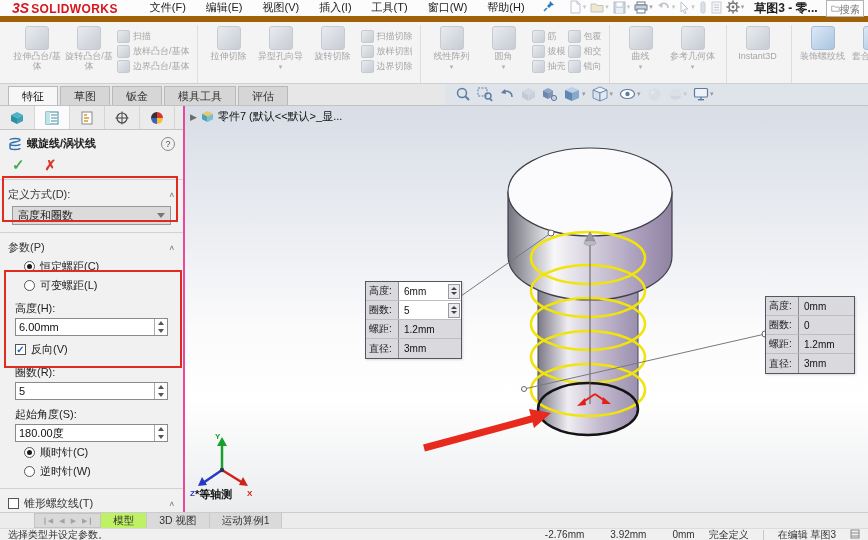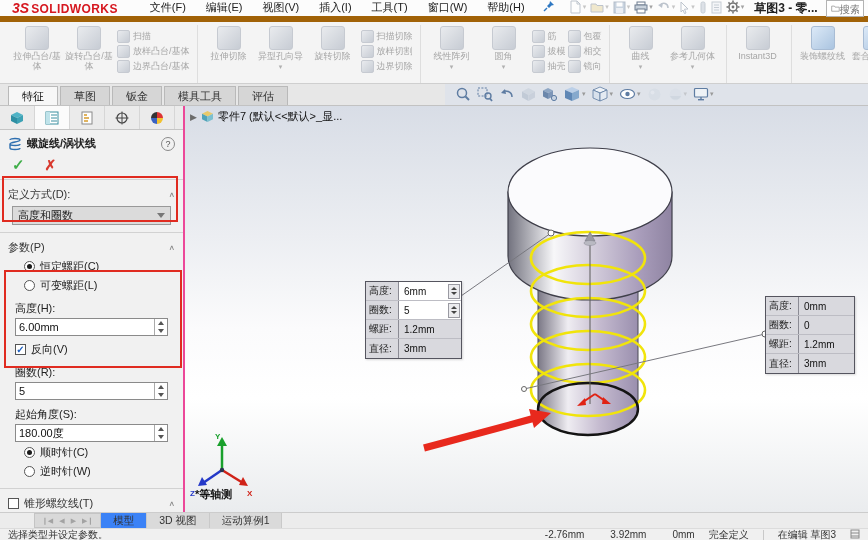--- a/index.html
+++ b/index.html
@@ -95,21 +95,21 @@
   .c-val.white{background:#fff}
   .c-spin{margin-left:auto;margin-right:1px;width:12px;height:15px;border:1px solid #9a9aa2;background:#ececef;display:flex;flex-direction:column;align-items:center;justify-content:center}
   .c-spin::before{content:"";width:0;height:0;border-left:3px solid transparent;border-right:3px solid transparent;border-bottom:3px solid #444;margin-bottom:2px}
   .c-spin::after{content:"";width:0;height:0;border-left:3px solid transparent;border-right:3px solid transparent;border-top:3px solid #444}
 
   
   .btabs{position:absolute;left:0;top:512px;width:868px;height:16px;background:#ececec;border-top:1px solid #cccccc;display:flex;align-items:stretch;font-size:10.5px}
   .nav-cluster{display:flex;align-items:center;margin-left:34px;background:#d9d9d9;border:1px solid #c4c4c4;padding:0 4px}
   .nav-btn{color:#a3a3a3;font-size:7px;padding:0 3px}
   .btab{padding:0 12px;border-right:1px solid #c9c9c9;display:flex;align-items:center;background:#dadada;color:#333}
-  .btab.active{background:#3b82f6}
+  .btab.active{background:#bef264}
   .statusbar{position:absolute;left:0;top:528px;width:868px;height:12px;background:#f0f0f0;border-top:1px solid #dcdcdc;display:flex;align-items:center;font-size:10px;color:#333;padding:0 8px;line-height:11px}
   .st-right{margin-left:auto;display:flex;align-items:center}
   .st-right span{margin-left:26px}
   .st-right .sep{margin-left:14px;border-left:1px solid #c9c9c9;height:10px}
   .st-right .near{margin-left:14px}
 </style>
 </head>
 <body>
 
 <div class="menubar">

